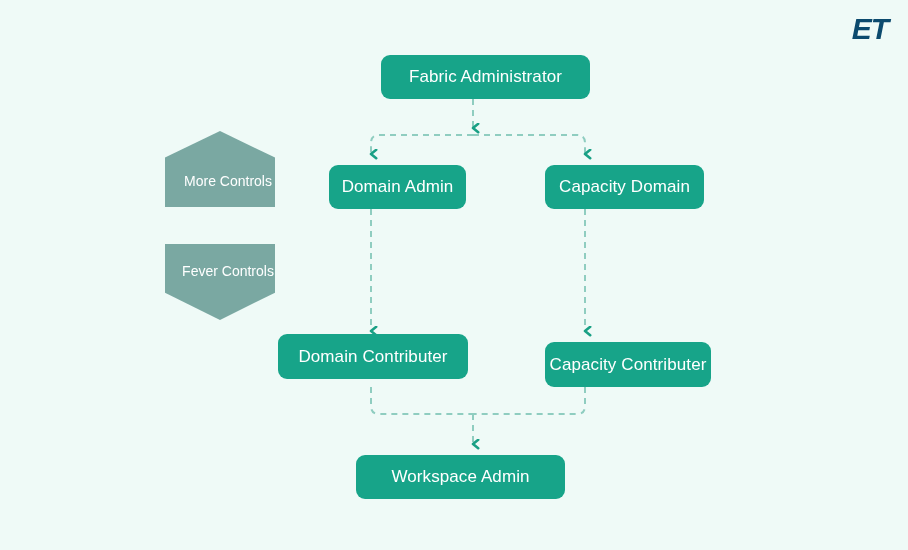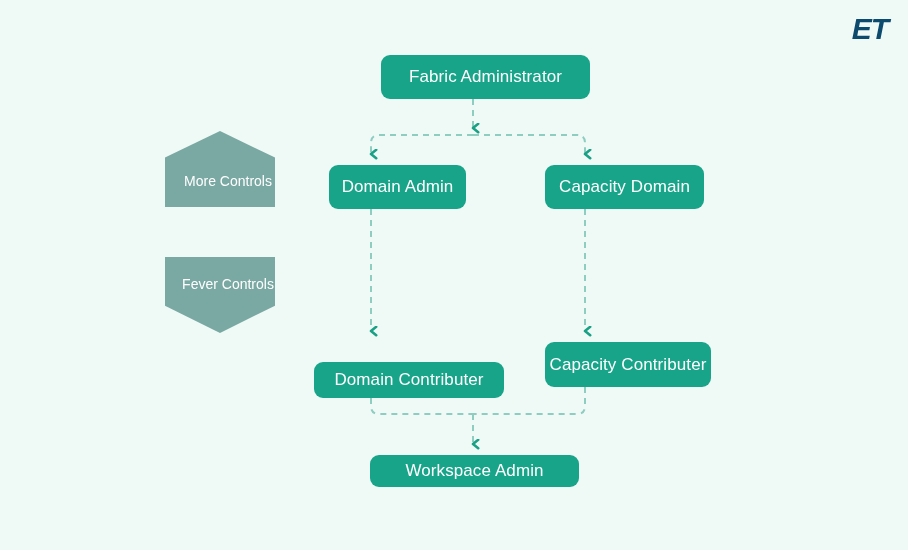--- a/index.html
+++ b/index.html
@@ -59,44 +59,44 @@
     letter-spacing: .1px;
     box-sizing: border-box;
     padding: 0 14px;
     white-space: nowrap;
     text-align: right;
   }
 
   #node-fabric-administrator { left: 381px; top: 55px;  width: 209px; height: 44px; }
   #node-domain-admin         { left: 329px; top: 165px; width: 137px; height: 44px; }
   #node-capacity-admin       { left: 545px; top: 165px; width: 159px; height: 44px; }
-  #node-domain-contributer   { left: 278px; top: 362px; width: 190px; height: 36px; margin-left: 36px; }
+  #node-domain-contributer   { left: 278px; top: 334px; width: 190px; height: 45px; }
   #node-capacity-contributer { left: 545px; top: 342px; width: 166px; height: 45px; }
-  #node-workspace-admin      { left: 370px; top: 455px; width: 209px; height: 32px; }
+  #node-workspace-admin      { left: 356px; top: 455px; width: 209px; height: 44px; }
 
   
   .callout {
     position: absolute;
     background: #7aa8a2;
     color: #ffffff;
     font-size: 14px;
     display: flex;
     align-items: center;
     justify-content: center;
     box-sizing: border-box;
     white-space: nowrap;
     padding-left: 16px;
   }
   .callout-up {
     left: 165px; top: 131px; width: 110px; height: 76px;
     clip-path: polygon(0% 100%, 0% 35%, 50% 0%, 100% 35%, 100% 100%);
     padding-top: 24px;
   }
   .callout-down {
-    left: 165px; top: 257px; width: 110px; height: 76px;
+    left: 165px; top: 244px; width: 110px; height: 76px;
     clip-path: polygon(0% 0%, 100% 0%, 100% 64%, 50% 100%, 0% 64%);
     padding-bottom: 22px;
   }
 </style>
 </head>
 <body>
 
 <div id="canvas">
 
   <div class="logo">ET</div>

